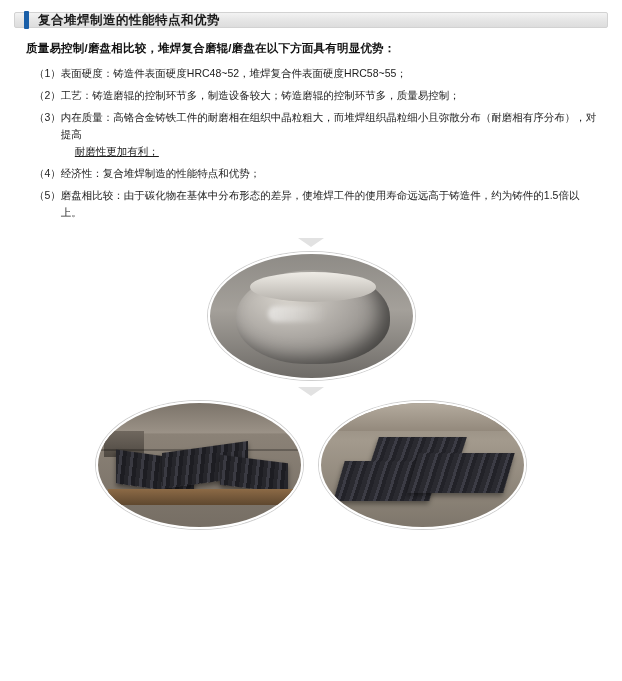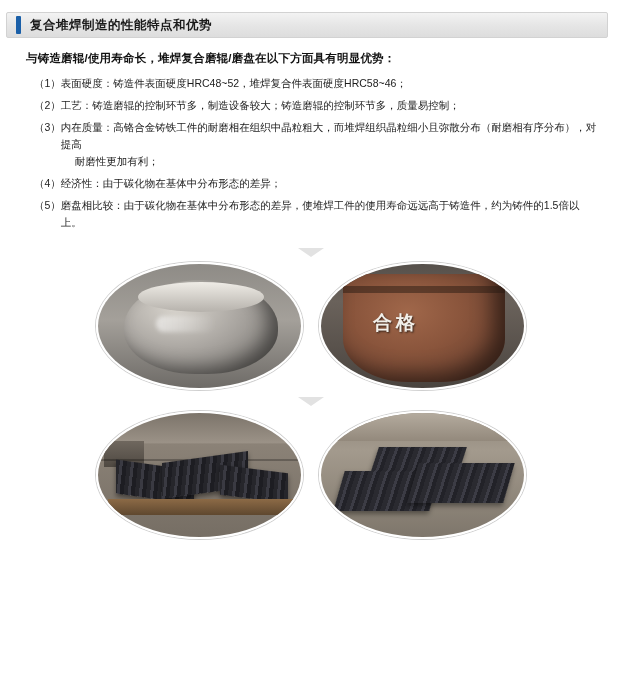--- a/index.html
+++ b/index.html
@@ -17,22 +17,22 @@
   .page {
     position: relative;
     width: 622px;
     height: 681px;
     box-sizing: border-box;
     background: #ffffff;
   }
 
   
   .header {
-    margin: 12px 14px 0 6px;
-    height: 26px;
+    margin: 12px 14px 0 14px;
+    height: 16px;
     background: linear-gradient(to bottom, #f3f3f3 0%, #e6e6e6 50%, #dddddd 100%);
     border: 1px solid #d2d2d2;
     border-radius: 2px;
     display: flex;
     align-items: center;
     box-sizing: border-box;
   }
   .header-accent {
     width: 5px;
     height: 18px;
@@ -71,20 +71,21 @@
   .item .num {
     flex: 0 0 auto;
     white-space: nowrap;
   }
   .item .txt {
     flex: 1 1 auto;
   }
   .indent-2 {
     display: block;
     padding-left: 14px;
+    text-decoration: underline;
   }
 
   
   .figures {
     margin-top: 12px;
   }
   .figrow {
     display: flex;
     justify-content: center;
     gap: 16px;
@@ -282,43 +283,43 @@
 <body>
 
 <div class="page">
 
   <div class="header">
     <div class="header-accent"></div>
     <div class="header-title">复合堆焊制造的性能特点和优势</div>
   </div>
 
   <div class="content">
-    <p class="lead">与铸造磨辊/使用寿命长，堆焊复合磨辊/磨盘在以下方面具有明显优势：</p>
+    <p class="lead">质量易控制/磨盘相比较，堆焊复合磨辊/磨盘在以下方面具有明显优势：</p>
 
     <div class="item">
       <span class="num">（1）</span>
-      <span class="txt">表面硬度：铸造件表面硬度HRC48~52，堆焊复合件表面硬度HRC58~46；</span>
+      <span class="txt">表面硬度：铸造件表面硬度HRC48~52，堆焊复合件表面硬度HRC58~55；</span>
     </div>
 
     <div class="item">
       <span class="num">（2）</span>
       <span class="txt">工艺：铸造磨辊的控制环节多，制造设备较大；铸造磨辊的控制环节多，质量易控制；</span>
     </div>
 
     <div class="item">
       <span class="num">（3）</span>
       <span class="txt">
         <span>内在质量：高铬合金铸铁工件的耐磨相在组织中晶粒粗大，而堆焊组织晶粒细小且弥散分布（耐磨相有序分布），对提高</span>
         <span class="indent-2">耐磨性更加有利；</span>
       </span>
     </div>
 
     <div class="item">
       <span class="num">（4）</span>
-      <span class="txt">经济性：由于碳化物在基体中分布形态的差异；</span>
+      <span class="txt">经济性：复合堆焊制造的性能特点和优势；</span>
     </div>
 
     <div class="item">
       <span class="num">（5）</span>
       <span class="txt">磨盘相比较：由于碳化物在基体中分布形态的差异，使堆焊工件的使用寿命远远高于铸造件，约为铸件的1.5倍以上。</span>
     </div>
   </div>
 
   <div class="figures">
 
@@ -327,27 +328,20 @@
       <div class="chev"></div>
     </div>
 
     <div>
       <div class="figrow">
         <div class="oval">
           <div class="photo p2a">
             <div class="cone"></div>
             <div class="rim"></div>
             <div class="glare"></div>
-          </div>
-        </div>
-        <div class="oval">
-          <div class="photo p2b">
-            <div class="drum"></div>
-            <div class="band"></div>
-            <div class="stamp">合格</div>
           </div>
         </div>
       </div>
     </div>
 
     <div class="arrow-sep">
       <div class="chev"></div>
     </div>
 
     <div>

